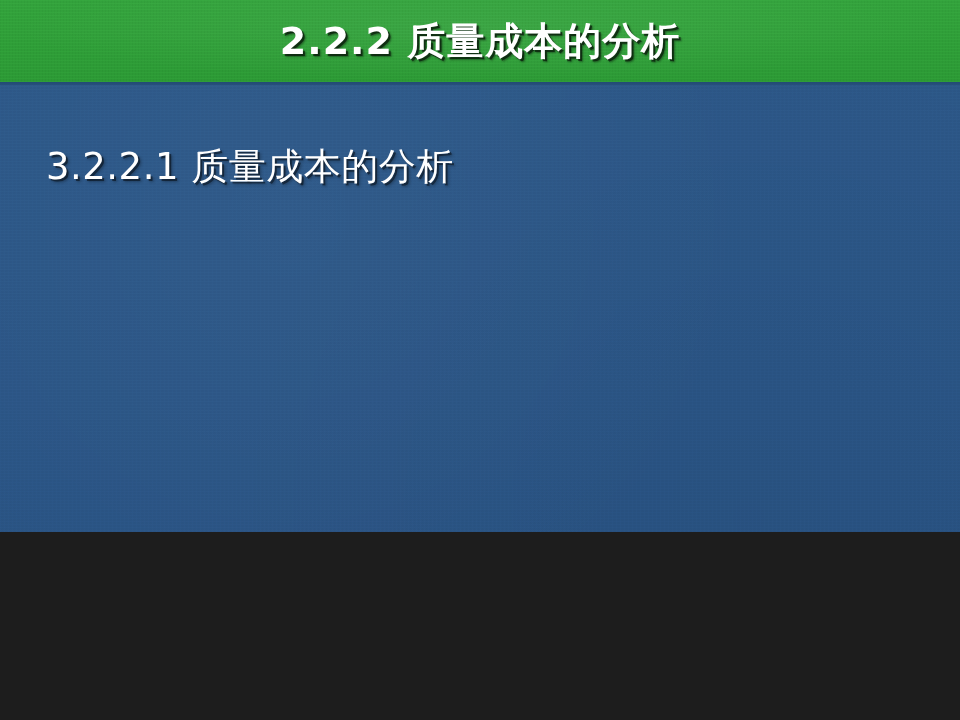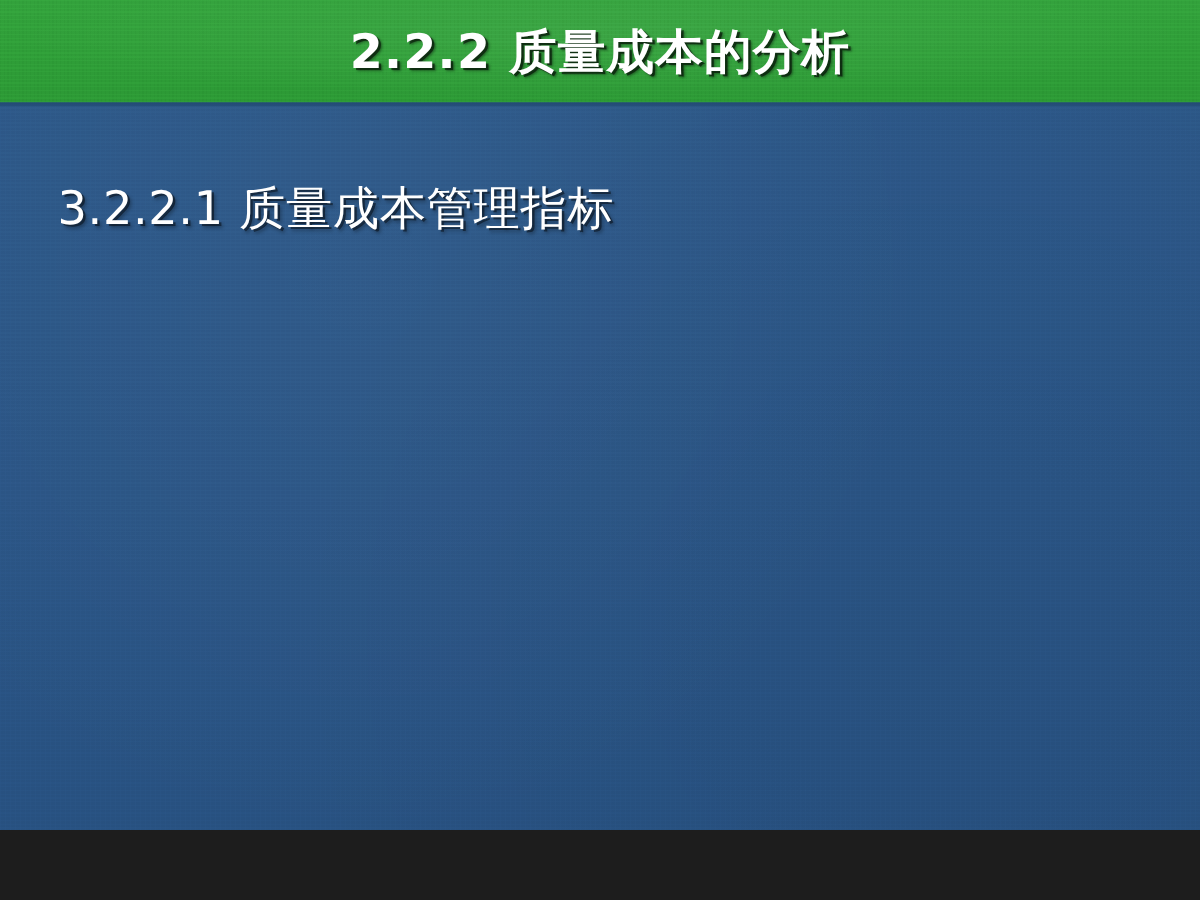--- a/index.html
+++ b/index.html
@@ -5,21 +5,21 @@
 <style>
   html, body {
     margin: 0;
     padding: 0;
     background: #1d1d1d;
   }
 
   #slide {
     position: relative;
     width: 960px;
-    height: 664px;
+    height: 532px;
     overflow: hidden;
     background: #be185d;
     font-family: "DejaVu Sans", "Liberation Sans", sans-serif;
     -webkit-font-smoothing: antialiased;
   }
 
   
   #body-bg {
     position: absolute;
     left: 0;
@@ -131,16 +131,16 @@
   <div id="body-noise"></div>
 
   <div id="title-band">
     <div id="title-band-noise"></div>
     <div id="title-text">2.2.2 质量成本的分析</div>
   </div>
 
   <div id="band-divider"></div>
 
   <div id="content">
-    <div class="content-line">3.2.2.1 质量成本管理指标</div>
+    <div class="content-line">3.2.2.1 质量成本的分析</div>
   </div>
 
 </div>
 
 </body></html>

